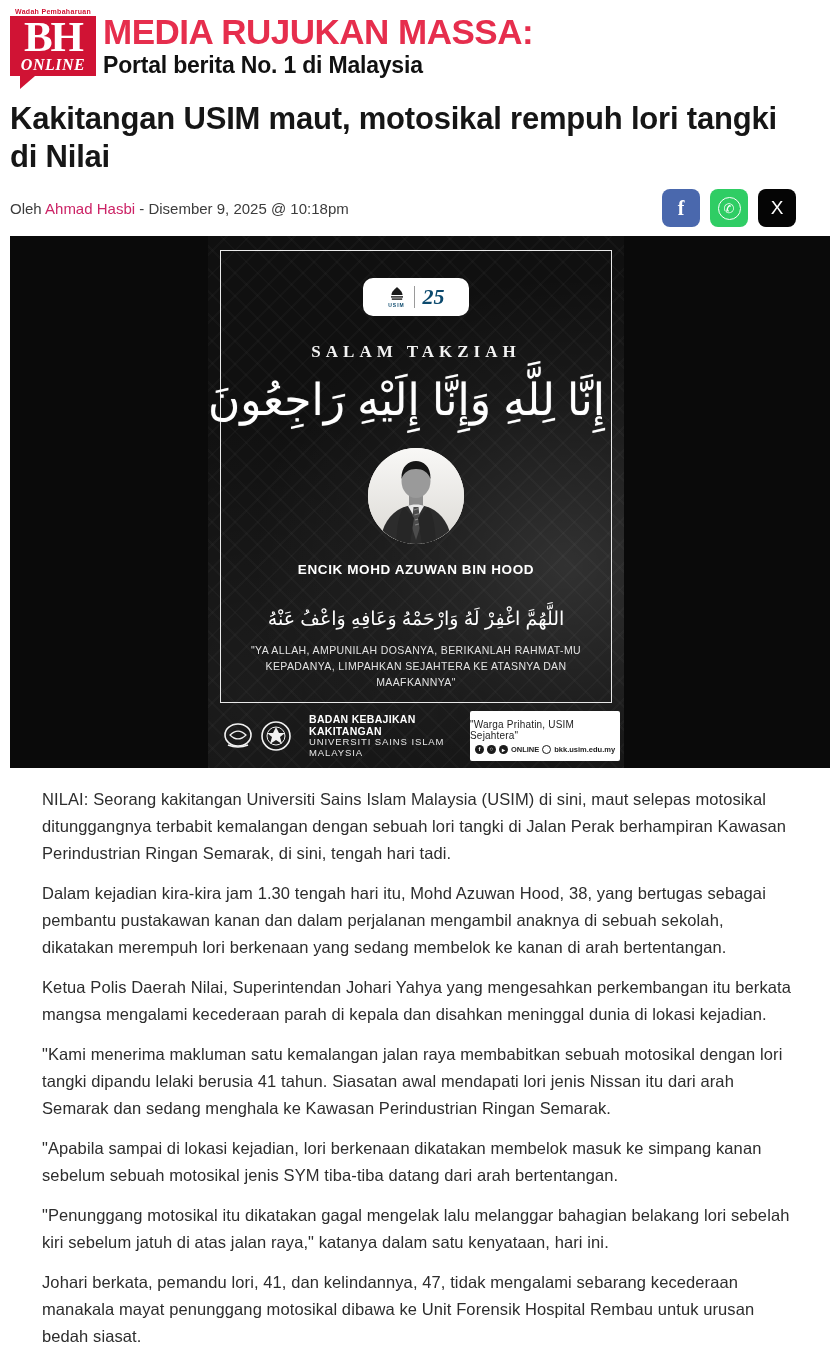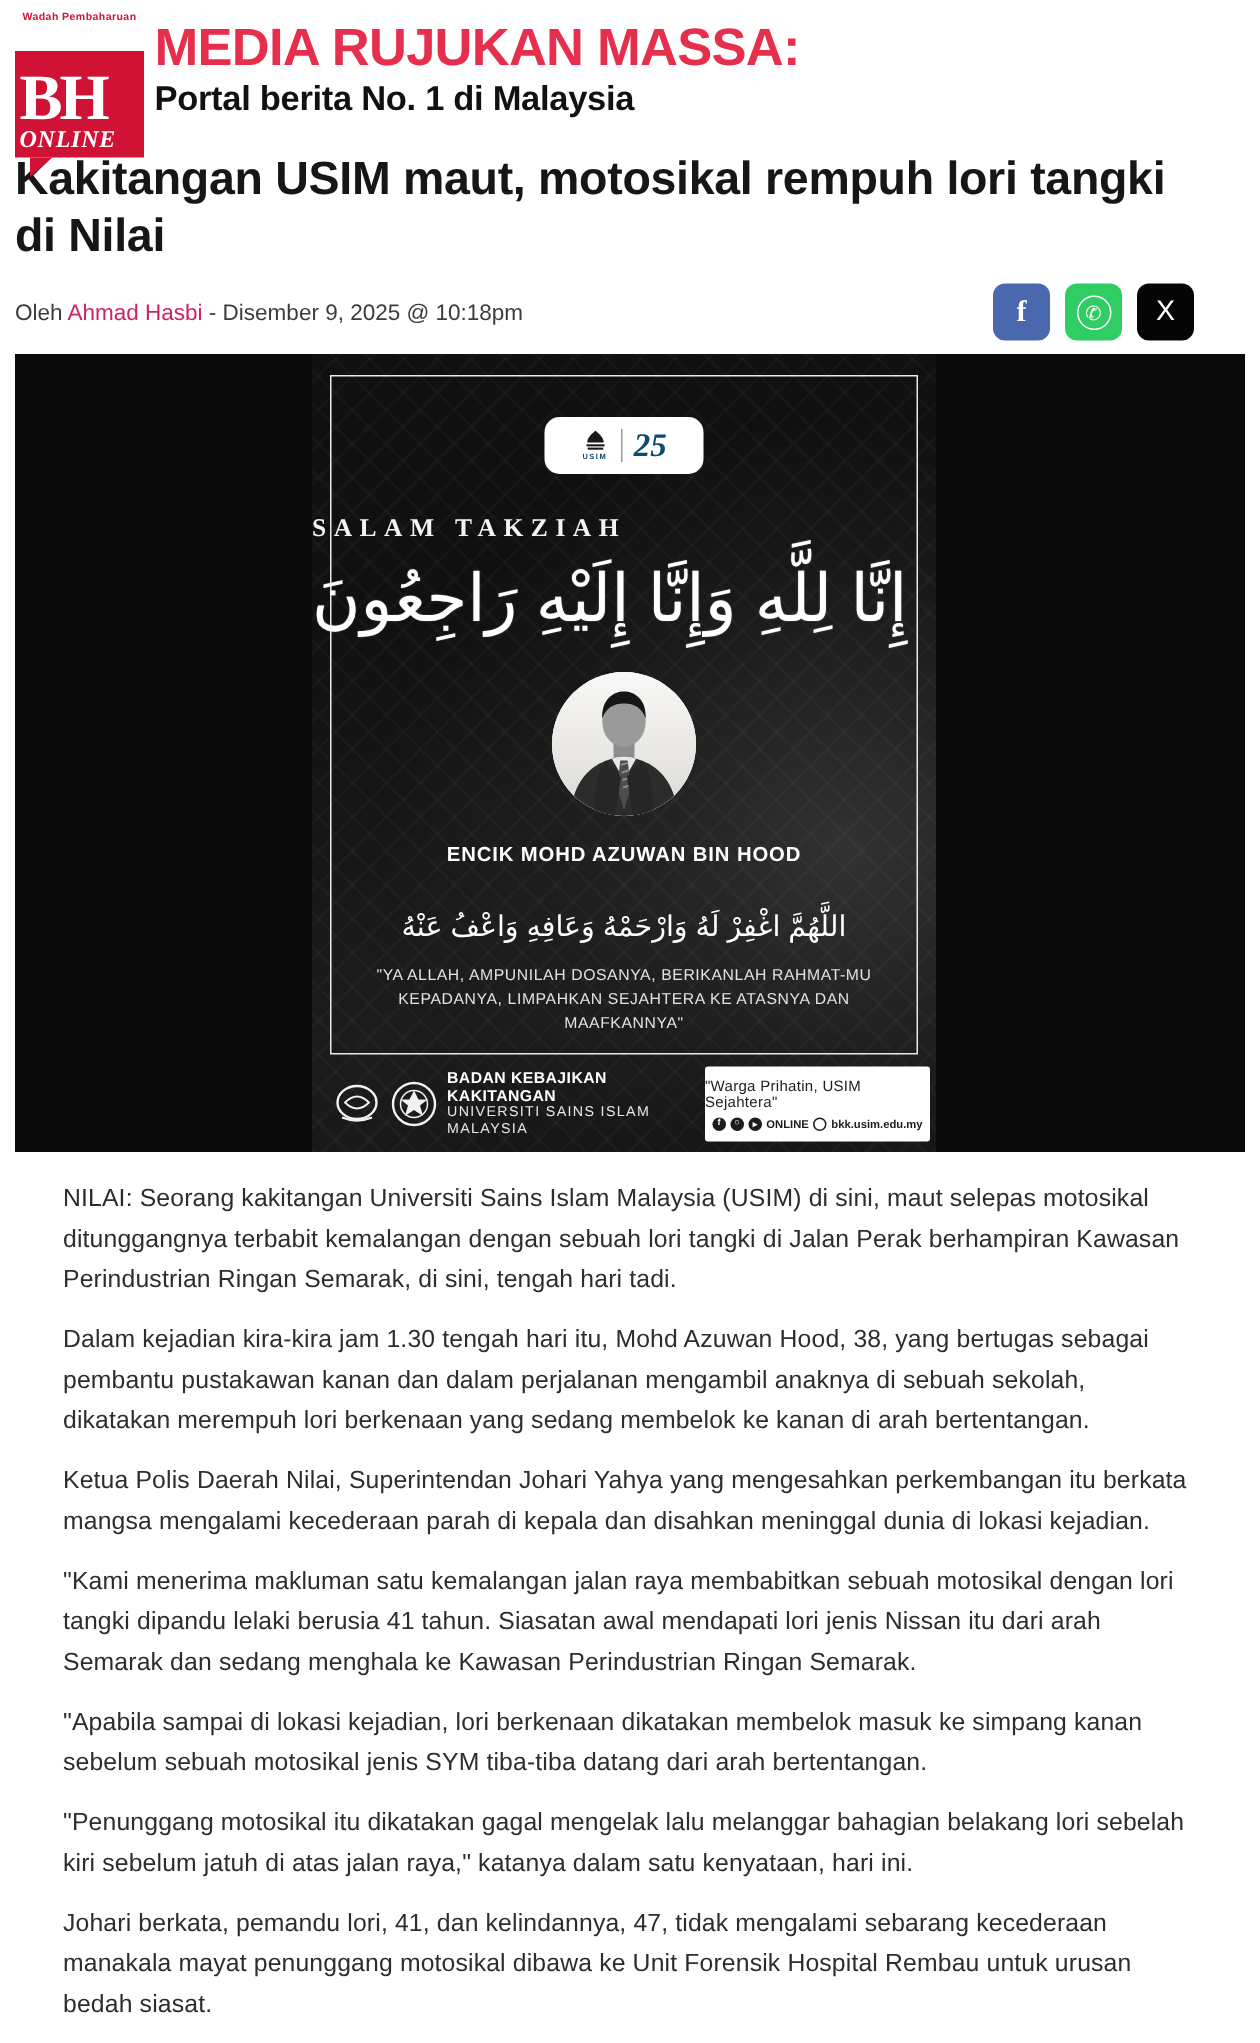--- a/index.html
+++ b/index.html
@@ -4,21 +4,21 @@
 <style>
   * { margin:0; padding:0; box-sizing:border-box; }
   html,body { width:840px; height:1362px; background:#fff; overflow:hidden;
               font-family:"Liberation Sans", sans-serif; }
 
   
   .header { display:flex; align-items:flex-start; padding:8px 10px 0 10px; height:88px; }
   .bh-logo { position:relative; width:86px; flex:none; cursor:pointer; }
   .bh-logo-top { font-size:7px; font-weight:bold; color:#d01334; text-align:center;
                  letter-spacing:.3px; line-height:8px; }
-  .bh-logo-box { background:#d01334; color:#fff; padding:12px 3px 3px;margin-top:18px; }
+  .bh-logo-box { background:#d01334; color:#fff; text-align:center; padding:1px 3px 3px; }
   .bh-logo-bh { font-family:"Liberation Serif", serif; font-weight:bold; font-size:43px;
                 line-height:40px; letter-spacing:-2px; }
   .bh-logo-online { font-family:"Liberation Serif", serif; font-style:italic; font-weight:bold;
                     font-size:16px; line-height:16px; letter-spacing:.5px; }
   .bh-logo-tail { position:absolute; left:10px; top:100%; width:0; height:0;
                   border-top:13px solid #d01334; border-right:15px solid transparent; }
   .slogan { margin-left:7px; padding-top:6px; }
   .slogan-1 { color:#e62e4d; font-size:35px; font-weight:bold; letter-spacing:-.5px; line-height:36px;text-align:right; }
   .slogan-2 { color:#111; font-size:23px; font-weight:bold; letter-spacing:-.2px; line-height:27px; margin-top:2px; }
 
@@ -52,38 +52,38 @@
   .poster-frame { position:absolute; left:12px; right:12px; top:14px; bottom:65px;
                   border:1px solid #e9e9e9; }
   .usim-badge { position:absolute; top:42px; left:50%; transform:translateX(-50%);
                 width:106px; height:38px; background:#fff; border-radius:10px;
                 display:flex; align-items:center; justify-content:center; gap:8px; color:#0c4a6e; }
   .usim-mini { display:flex; flex-direction:column; align-items:center; line-height:1; }
   .usim-mini-label { font-size:5px; letter-spacing:1px; font-weight:bold; margin-top:1px; }
   .badge-divider { width:1px; height:22px; background:#9a9a9a; }
   .badge-25 { font-family:"Liberation Serif",serif; font-size:22px; font-weight:bold;
               font-style:italic; line-height:1; }
-  .salam { position:absolute; top:106px; width:100%; text-align:left;
+  .salam { position:absolute; top:106px; width:100%; text-align:center;
            font-family:"Liberation Serif",serif; font-size:17px; letter-spacing:5px;
            color:#f3f3f3; font-weight:bold; }
   .arabic-main { position:absolute; top:126px; width:100%; text-align:left; direction:rtl;
                  font-size:44px; line-height:76px; color:#fff;
                  text-shadow:0 0 1px rgba(255,255,255,.4); }
   .portrait { position:absolute; top:212px; left:50%; transform:translateX(-50%);
               width:96px; height:96px; border-radius:50%; overflow:hidden; background:#f1efec; }
   .deceased-name { position:absolute; top:326px; width:100%; text-align:center;
                    font-size:13.5px; font-weight:bold; letter-spacing:.6px; }
   .deceased-role { position:absolute; top:346px; width:100%; text-align:center;
                    font-size:11.5px; letter-spacing:.5px; color:#e9e9e9; }
   .arabic-dua { position:absolute; top:366px; width:100%; text-align:center; direction:rtl;
                 font-size:19px; line-height:34px; color:#fff; }
   .poster-quote { position:absolute; top:406px; left:28px; right:28px; text-align:center;
                   font-size:10.5px; line-height:16px; letter-spacing:.4px; color:#e3e3e3; }
   .poster-footer { position:absolute; left:12px; right:4px; bottom:4px; height:56px;
-                   display:flex; align-items:center; gap:2px; }
+                   display:flex; align-items:center; gap:13px; }
   .footer-logos { display:flex; align-items:center; flex:none; }
   .footer-logos svg + svg { margin-left:2px; }
   .org-text { flex:1; line-height:1.15; padding-left:2px; }
   .org-1 { font-size:10.5px; font-weight:bold; letter-spacing:.3px; }
   .org-2 { font-size:9.5px; letter-spacing:.9px; color:#e6e6e6; }
   .motto-box { flex:none; width:150px; height:50px; background:#fff; color:#1c1c1c;
                border-radius:2px; display:flex; flex-direction:column; align-items:center;
                justify-content:center; gap:4px; }
   .motto-line { font-size:10px; letter-spacing:.2px; }
   .motto-social { display:flex; align-items:center; gap:3px; font-size:7.5px; font-weight:bold; }

